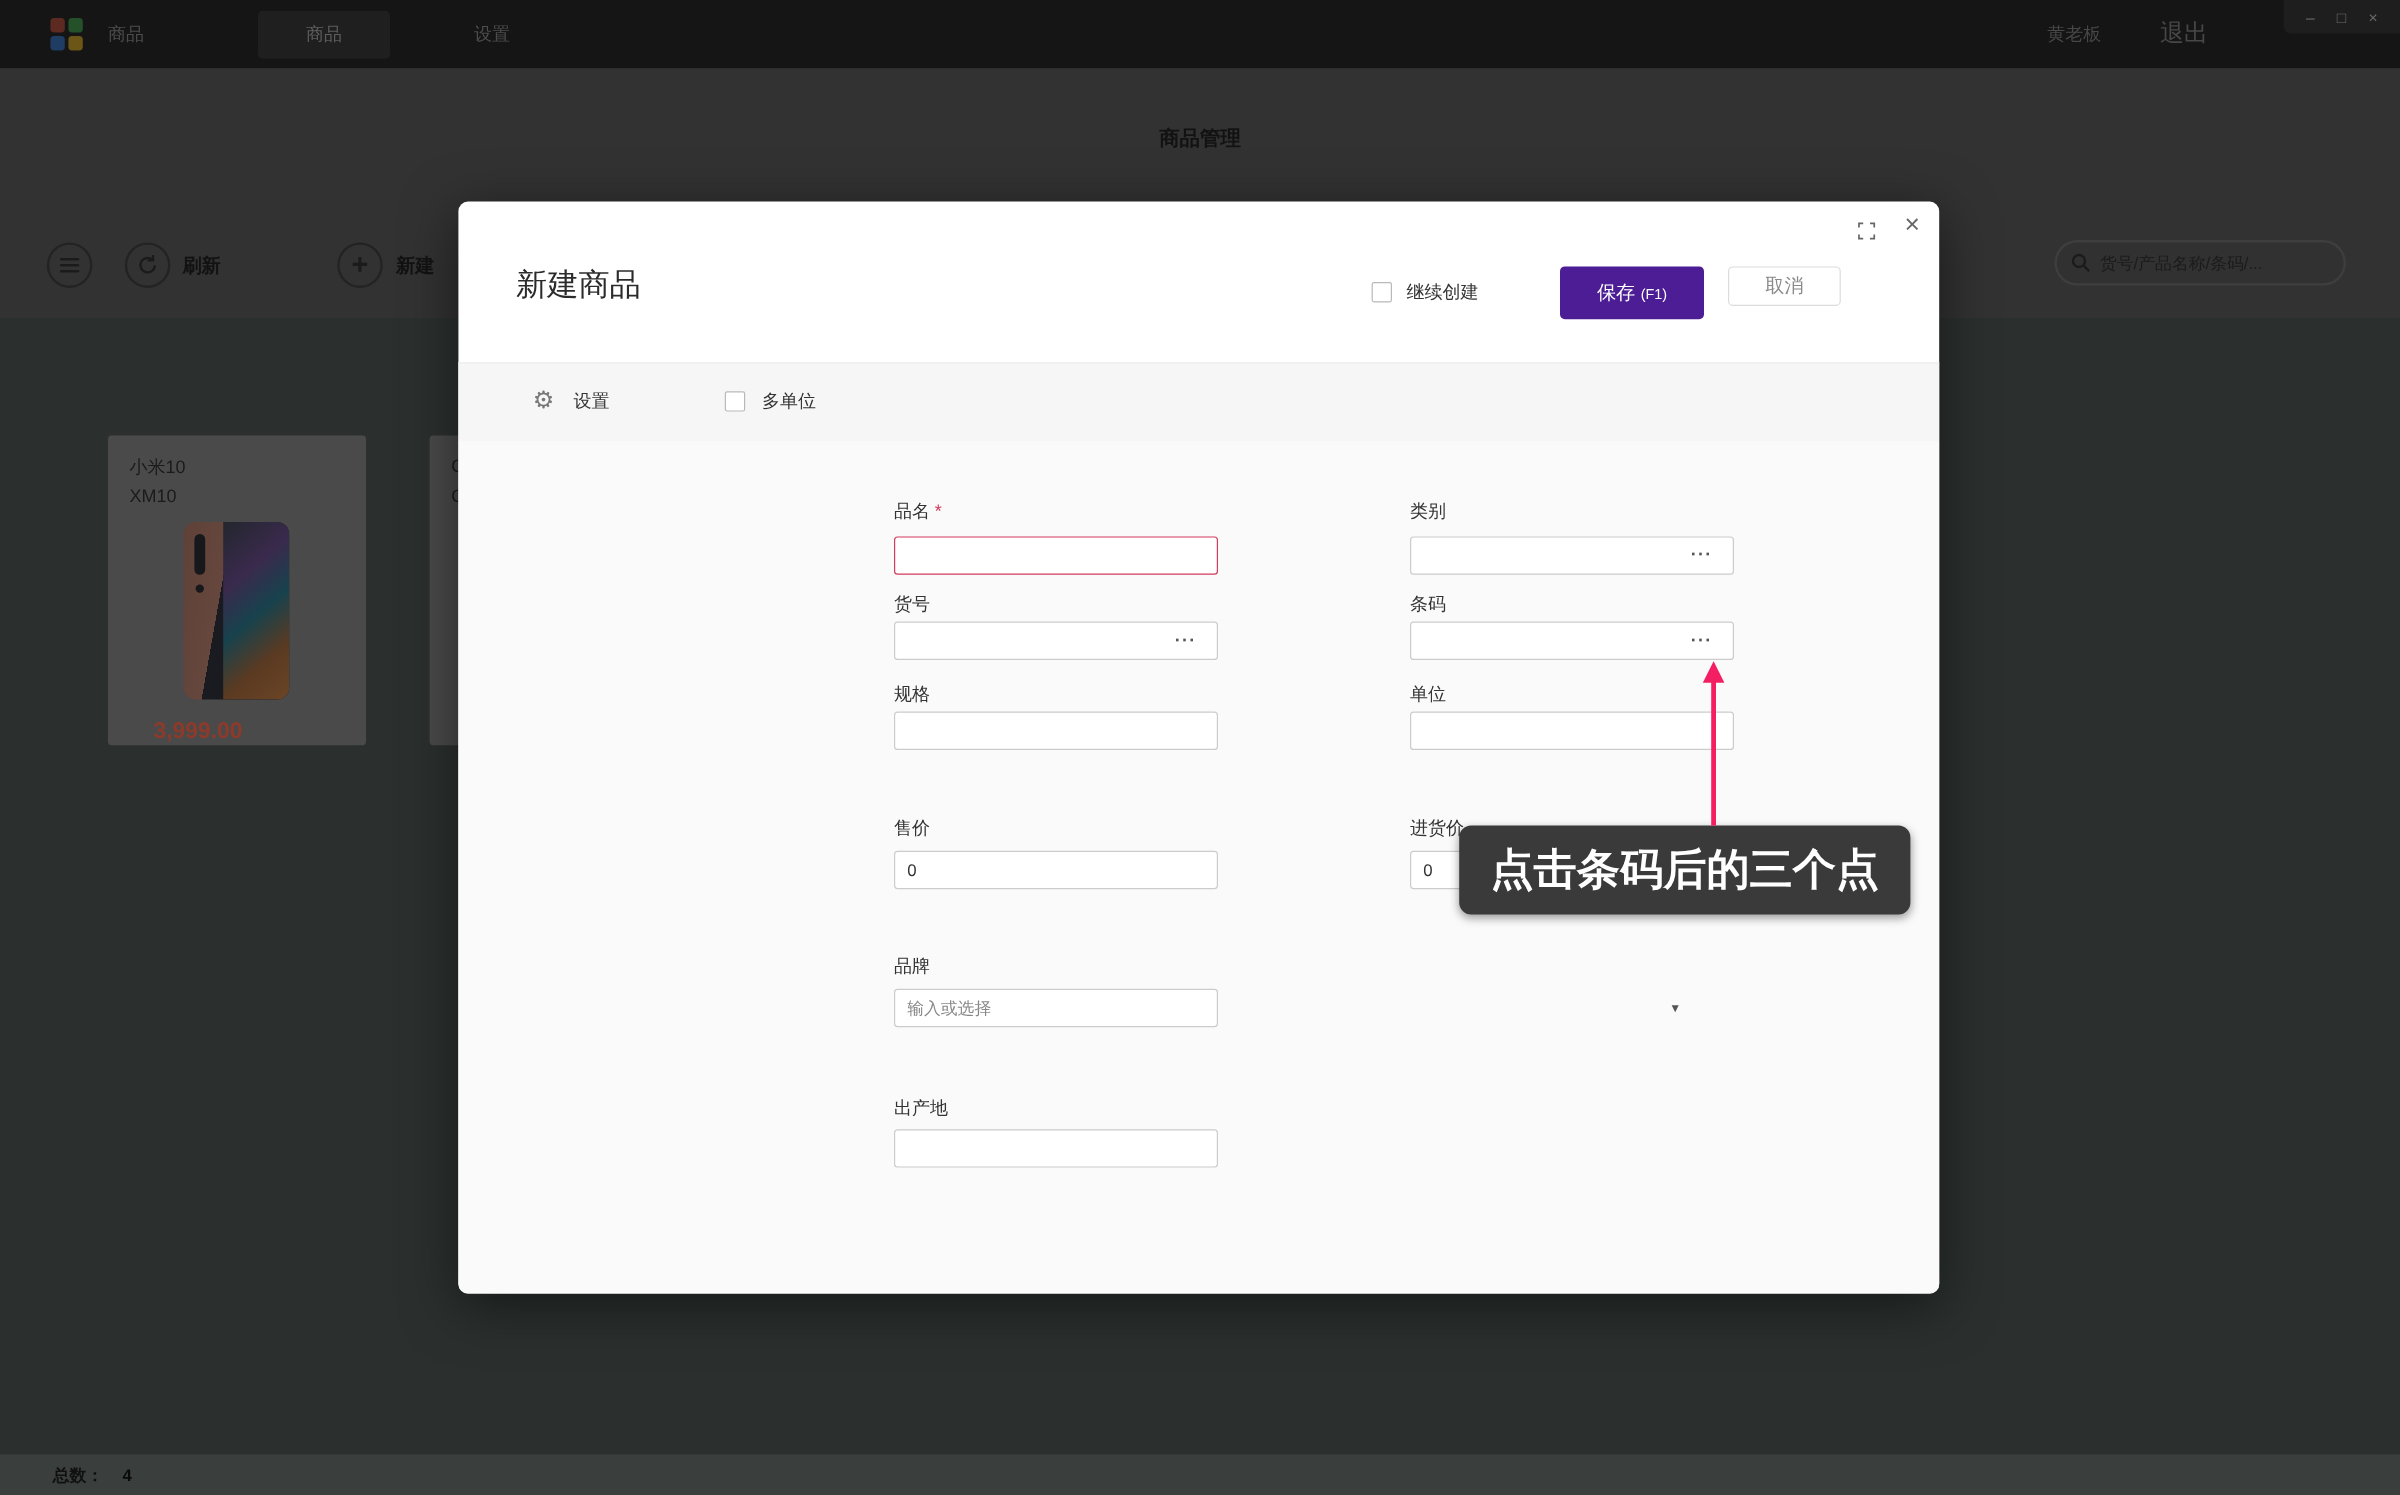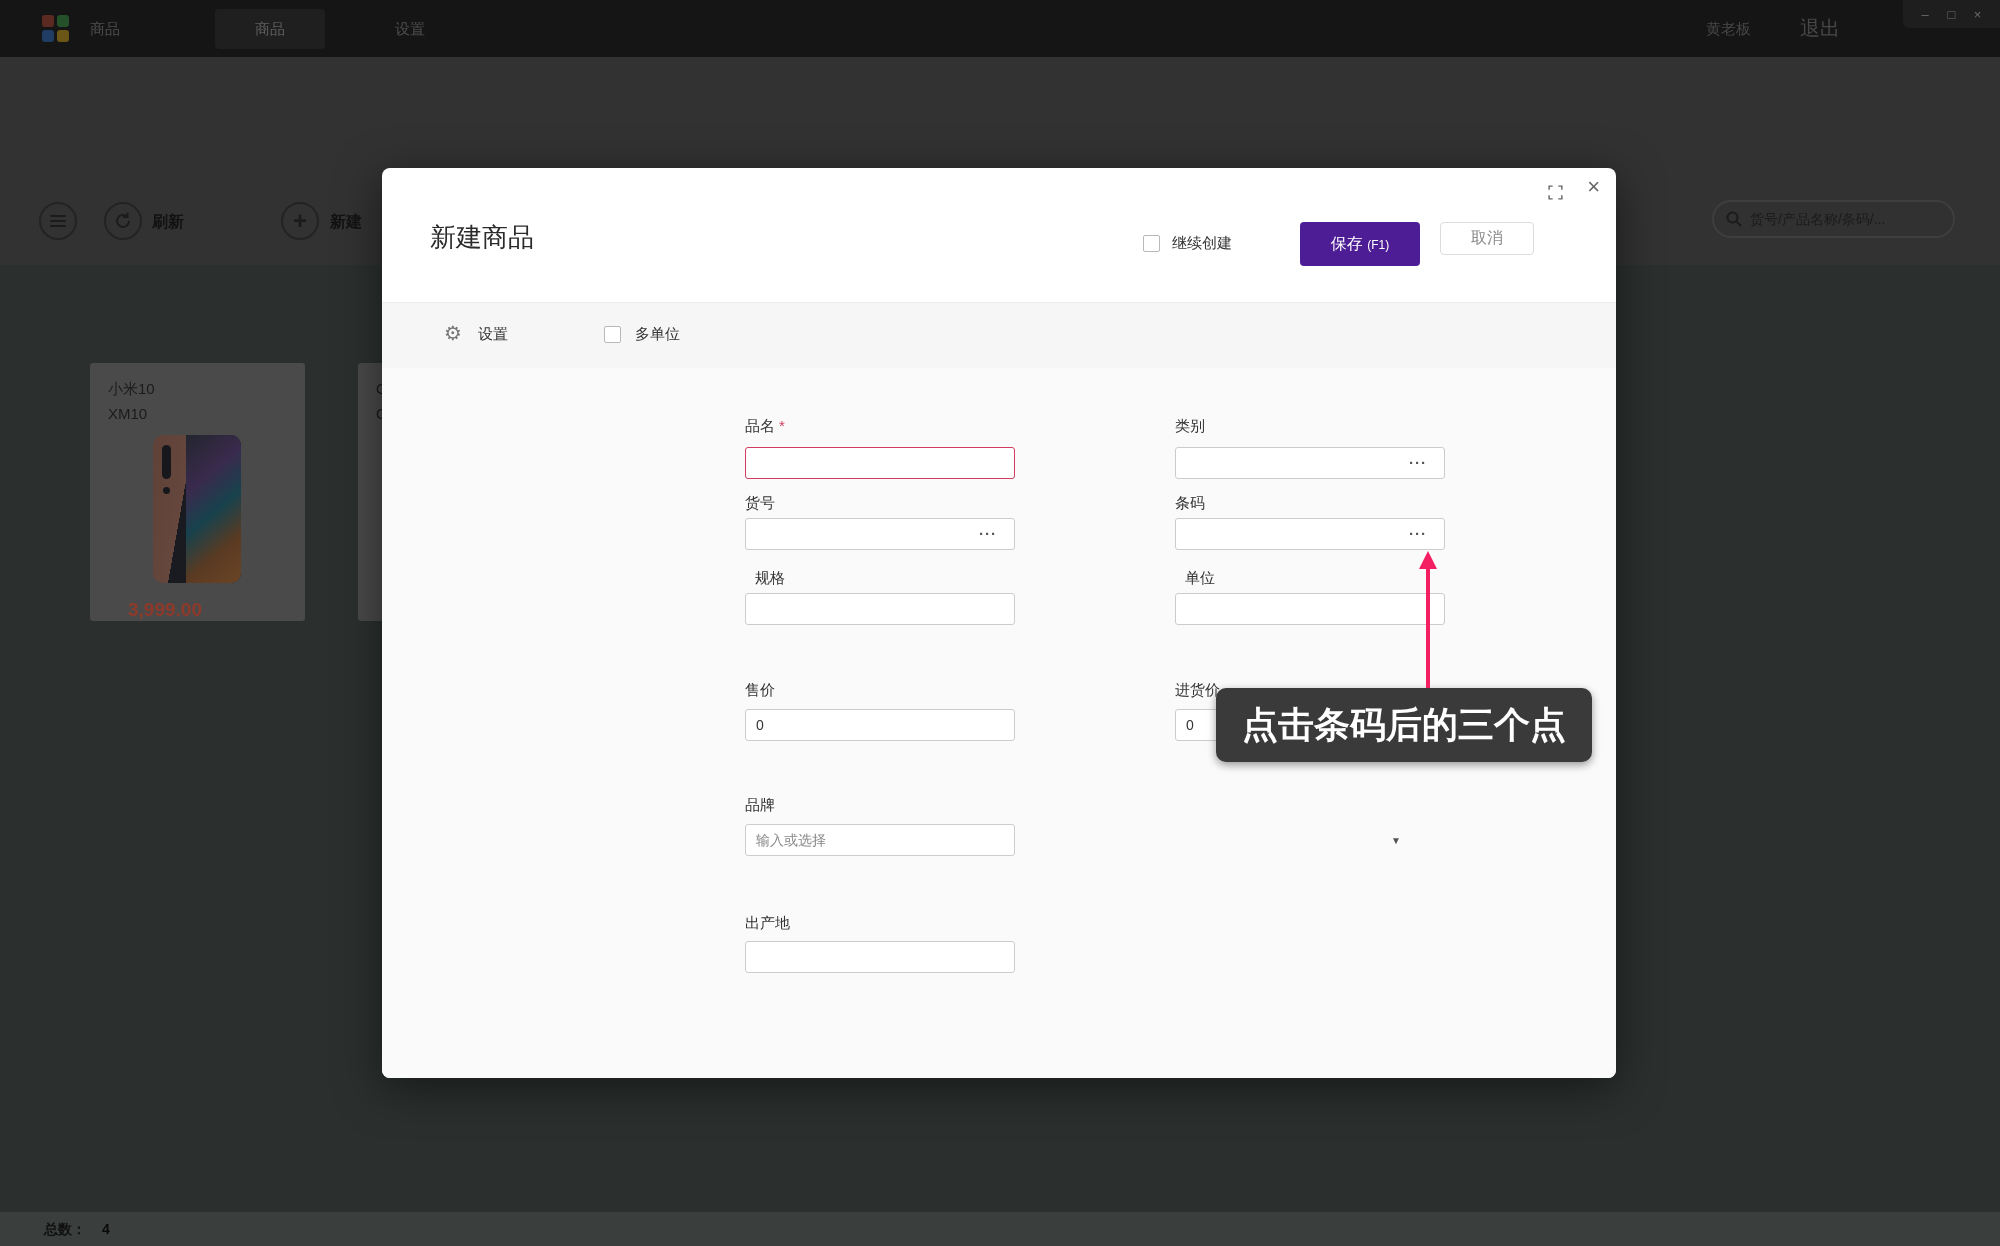--- a/index.html
+++ b/index.html
@@ -89,21 +89,21 @@
              font-family:"Liberation Sans","DejaVu Sans",sans-serif; }
   .f-input::placeholder { color:#888; opacity:1; }
   .f-input.required-field { border:1px solid #d23a5e; }
   .more-dots { position:absolute; width:30px; height:30px; text-align:right; padding-right:10px; font-size:15px;
                font-weight:bold; color:#555; letter-spacing:1px; line-height:26px; cursor:pointer; background:transparent; border:none; }
   .caret { position:absolute; font-size:10px; color:#555; cursor:pointer; }
   
   .c1 { left:363px; } .c2 { left:793px; }
   .r1l{top:49px;} .r1i{top:79px;}
   .r2l{top:126px;} .r2i{top:150px;}
-  .r3l{top:201px;margin-left:10px;} .r3i{top:225px;}
+  .r3l{top:201px;} .r3i{top:225px;}
   .r4l{top:313px;} .r4i{top:341px;}
   .r5l{top:428px;} .r5i{top:456px;}
   .r6l{top:546px;} .r6i{top:573px;}
   .dots-r1{left:1025px; top:80px;} .dots-r2l{left:595px; top:151px;}
   .dots-r2r{left:1025px; top:151px;}
   .caret-r5{left:1009px; top:467px;}
 
   
   .anno-tip { position:absolute; left:1216px; top:688px; height:74px; line-height:74px; padding:0 26px;
               background:#3a3a3a; color:#fff; font-size:36px; font-weight:bold; border-radius:10px;
@@ -130,20 +130,21 @@
     <div class="tb-user">黄老板</div>
     <div class="tb-logout">退出</div>
     <div class="win-strip">
       <span>–</span>
       <span>□</span>
       <span>×</span>
     </div>
   </div>
 
   <div class="head-band"></div>
+  <div class="page-title">商品管理</div>
 
   <div class="circle-btn c-menu">
     <div class="menu-lines">
         <i></i>
         <i></i>
         <i></i>
       </div>
   </div>
   <div class="circle-btn c-refresh">
     <svg width="20" height="20" viewBox="0 0 20 20">

